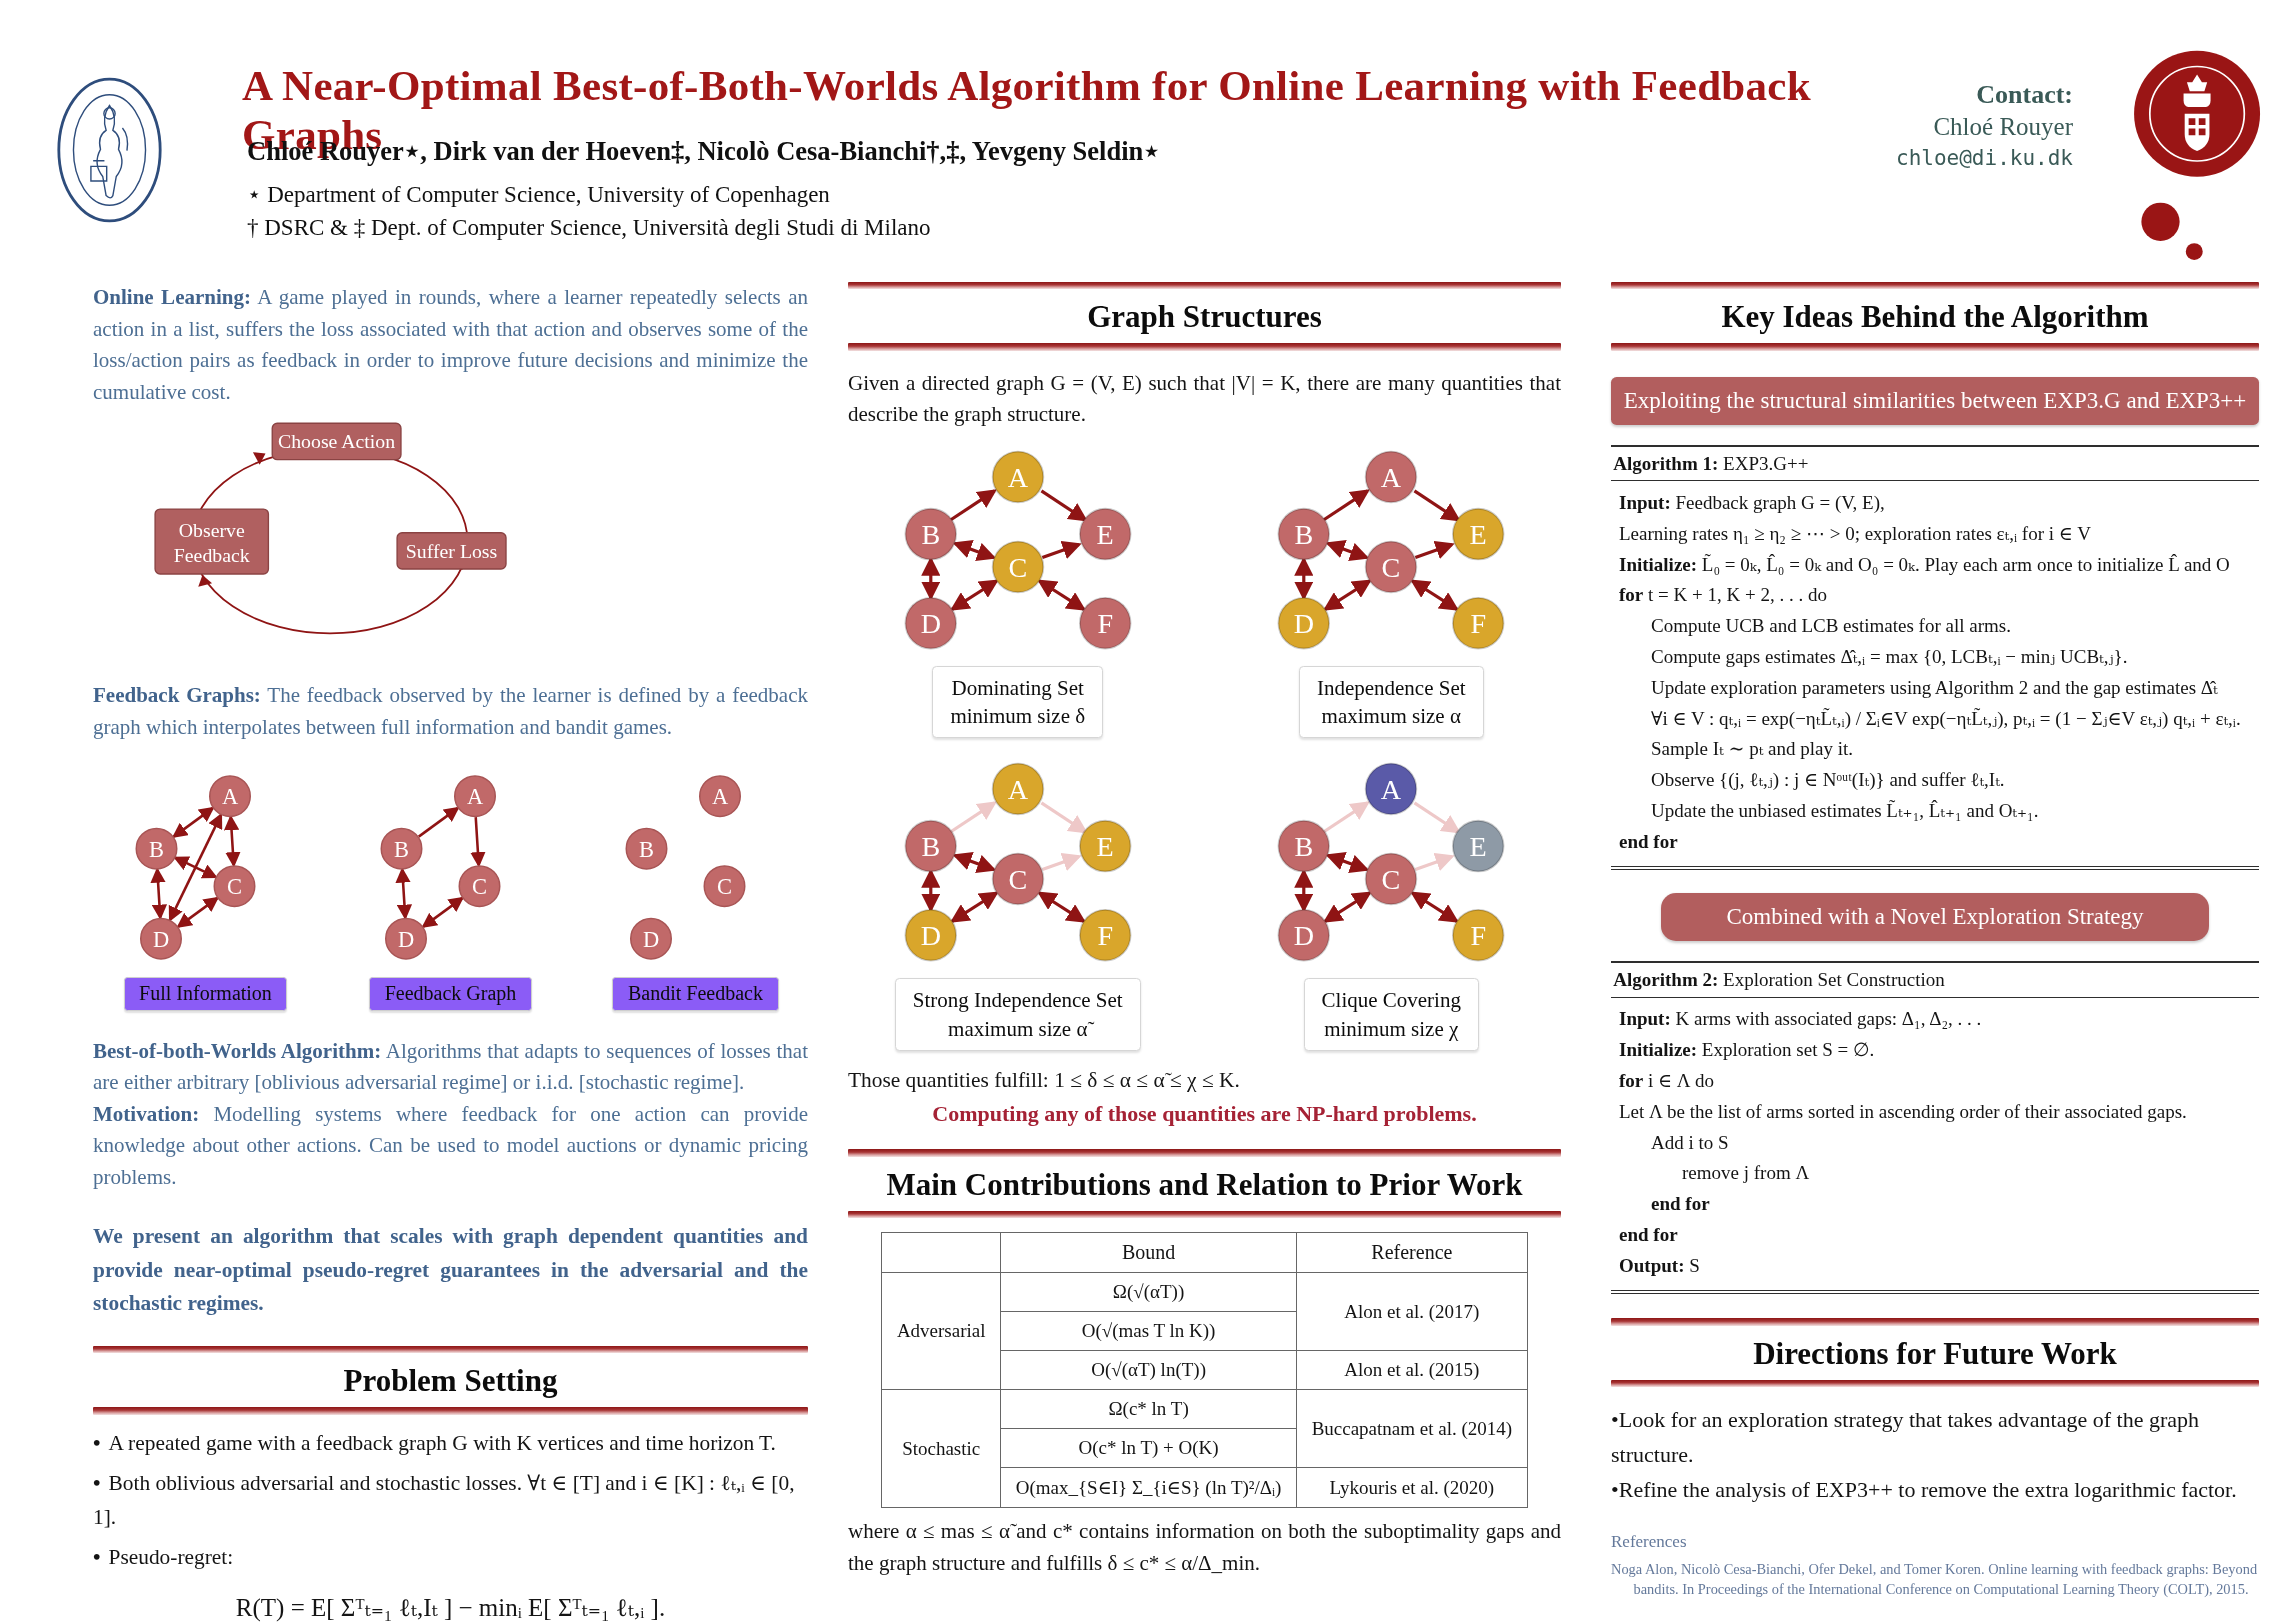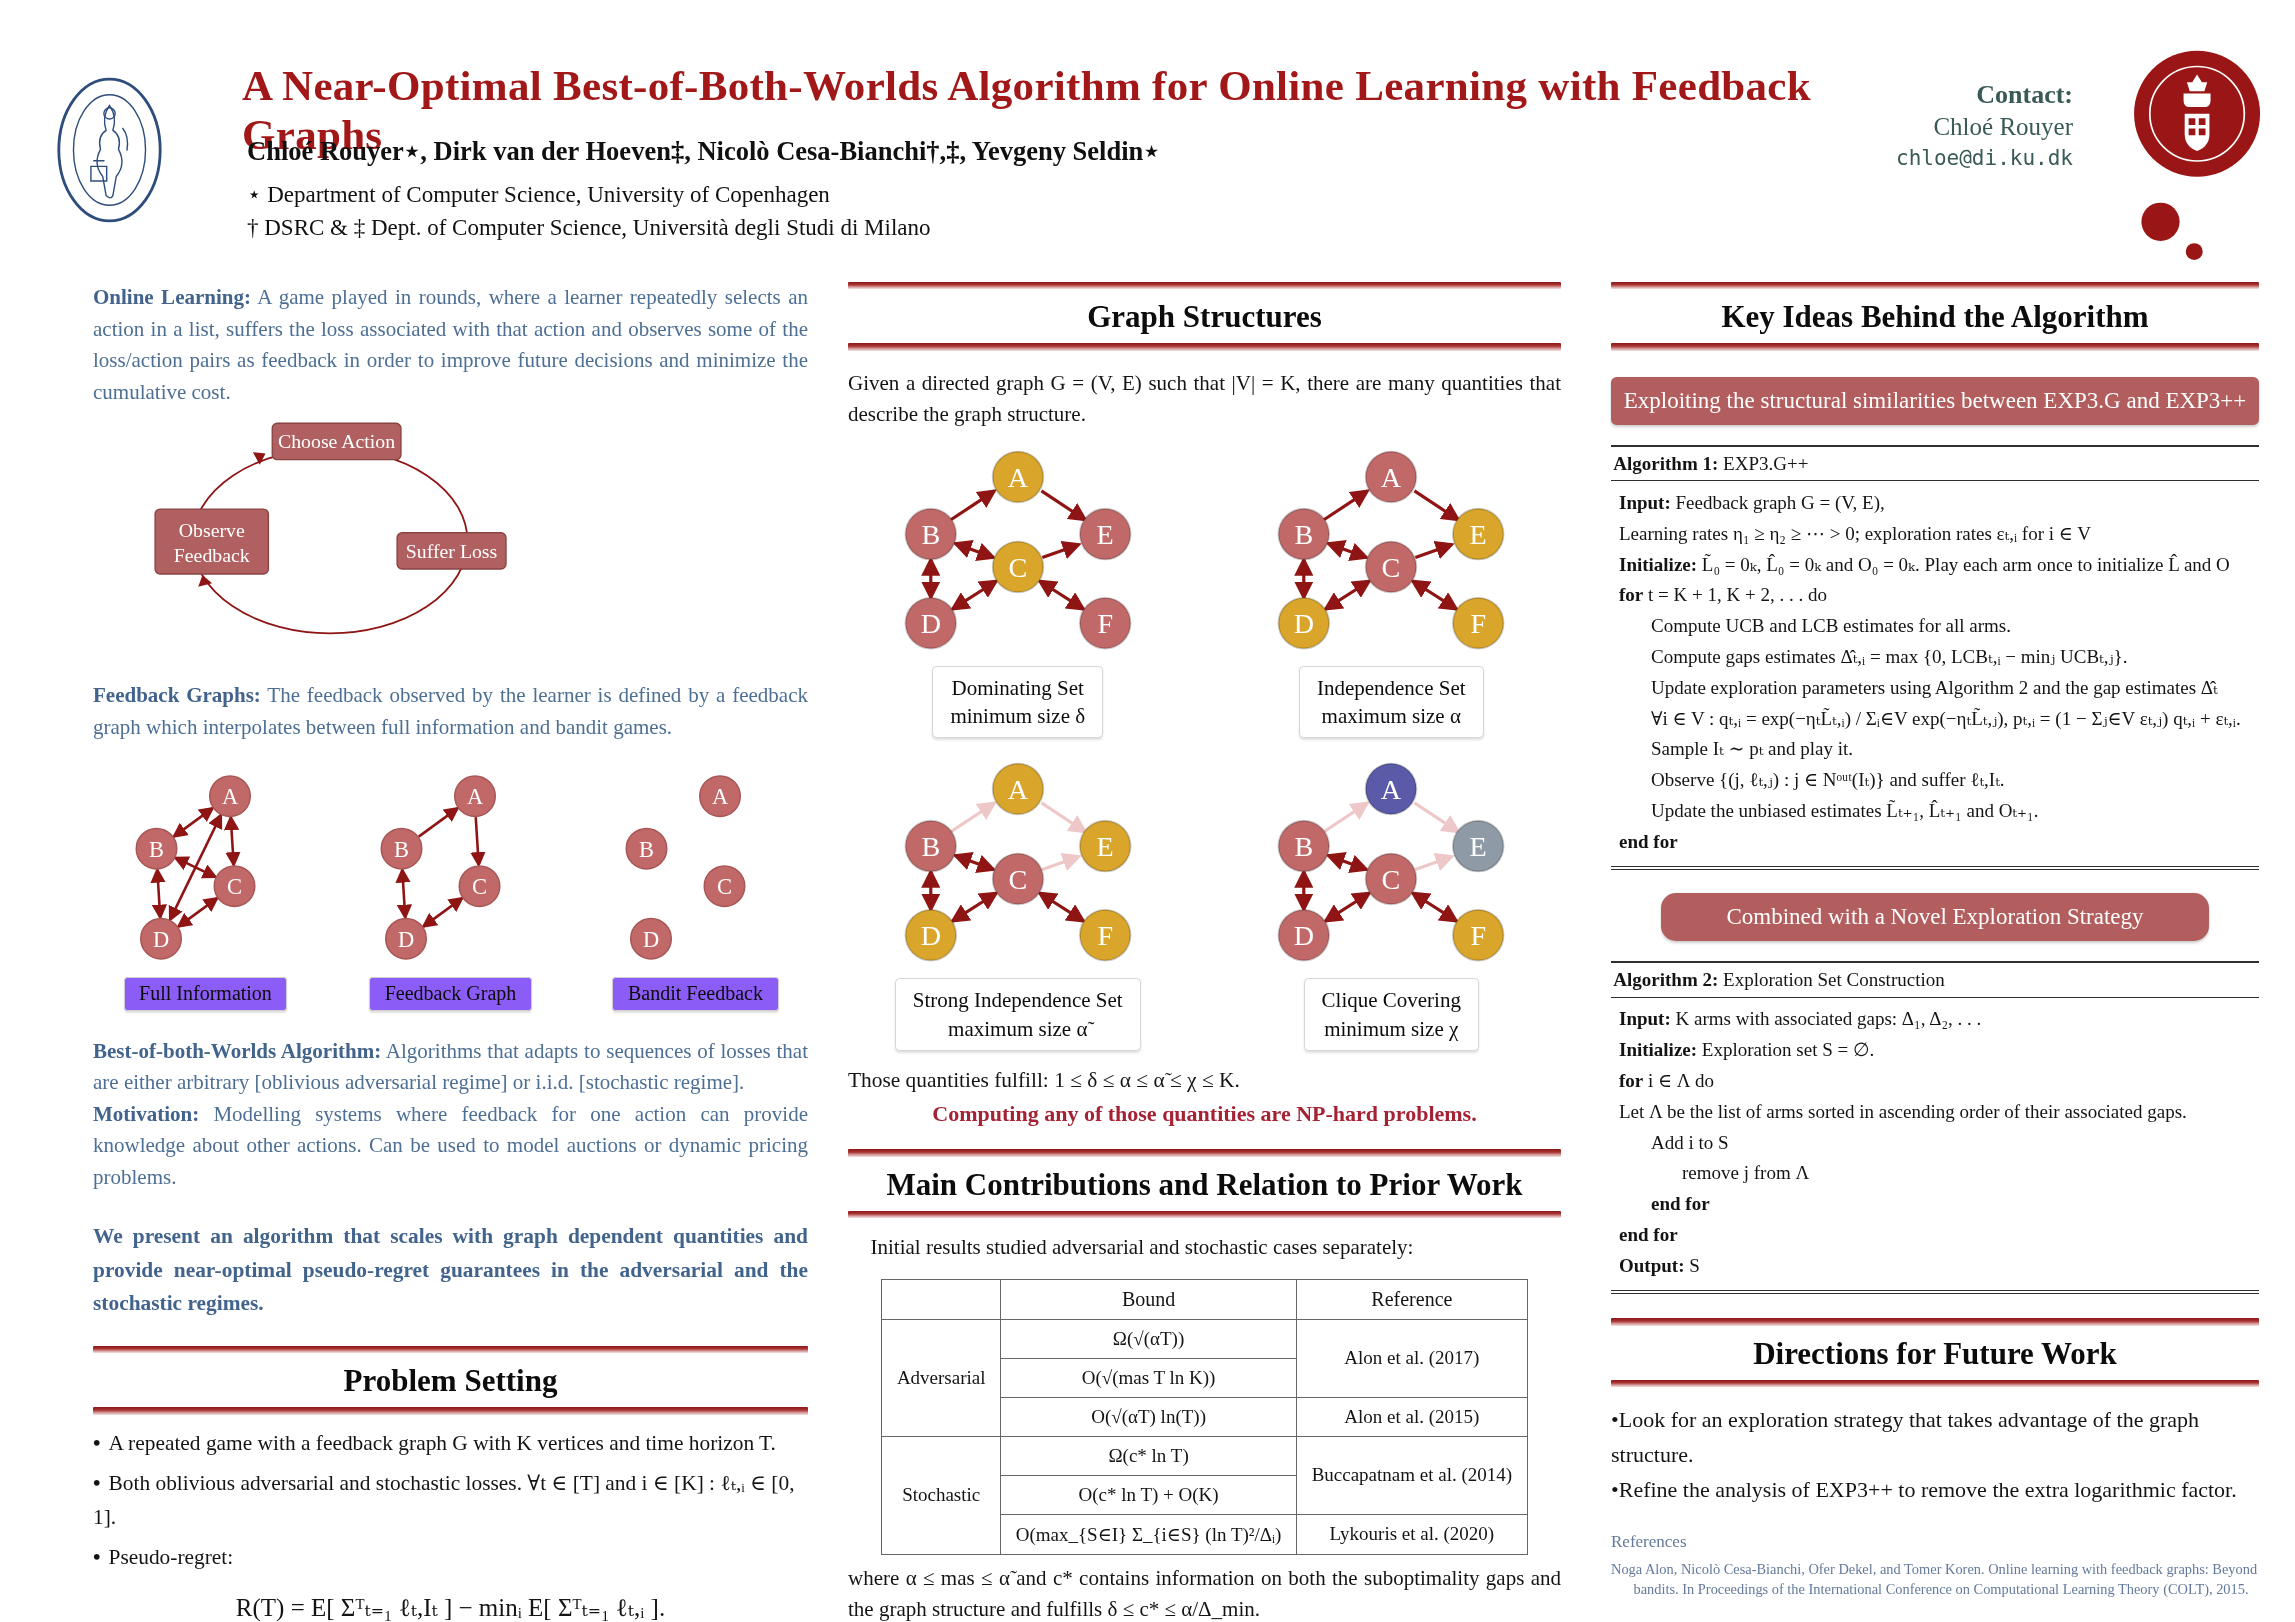--- a/index.html
+++ b/index.html
@@ -366,21 +366,20 @@
 
     <div class="fulfill">Those quantities fulfill: 1 ≤ δ ≤ α ≤ α̃ ≤ χ ≤ K.</div>
     <div class="np">Computing any of those quantities are NP-hard problems.</div>
 
     <div style="margin-top:22.5px;">
       <div class="rule"></div>
       <div class="sec-title">Main Contributions and Relation to Prior Work</div>
       <div class="rule"></div>
     </div>
 
-    <p class="blackp" style="margin:14.6px 0 0 22.5px;">Initial results studied adversarial and stochastic cases separately:</p>
 
     <table class="ptable">
       <tbody>
           <tr>
         <th></th>
         <th>Bound</th>
         <th>Reference</th>
       </tr>
       <tr>
         <td rowspan="3">Adversarial</td>

